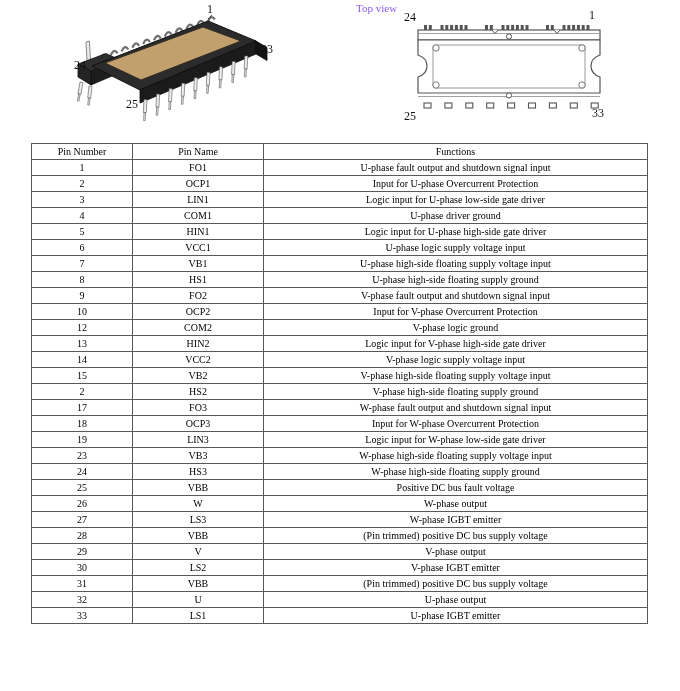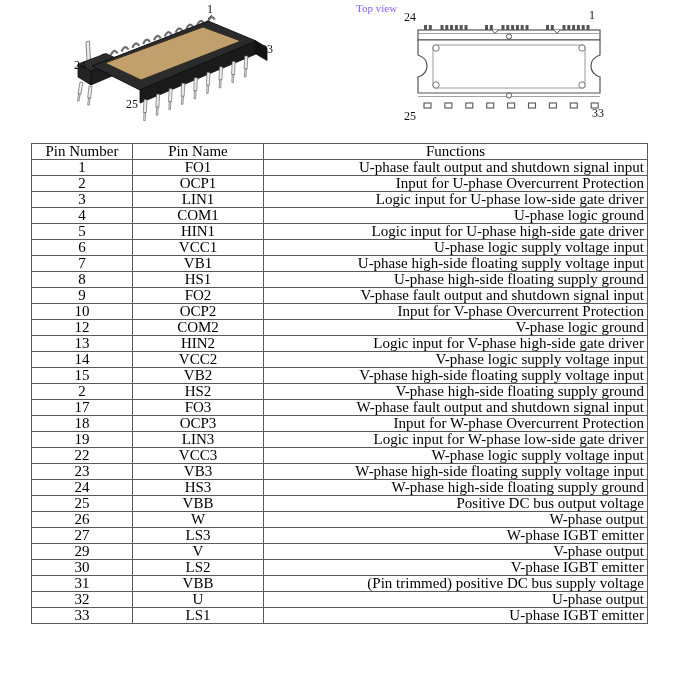--- a/index.html
+++ b/index.html
@@ -14,29 +14,29 @@
     position:absolute;font-size:12px;line-height:13px;color:#111;
     font-family:"Liberation Serif", serif; white-space:nowrap;
   }
   .view-title{
     position:absolute;left:356px;top:2px;font-size:11px;color:#8b5cf6;
   }
   
   table.pins{
     position:absolute;left:31px;top:143px;width:616px;
     border-collapse:collapse;table-layout:fixed;
-    font-size:15px;font-family:"Liberation Serif", serif;color:#000;
+    font-size:10px;font-family:"Liberation Serif", serif;color:#000;
   }
   table.pins th, table.pins td{
     border:1px solid #595959;height:15px;padding:0 3px;
     font-weight:normal;overflow:hidden;white-space:nowrap;line-height:1;
   }
   table.pins th{text-align:center;}
   td.c-num, td.c-name{text-align:center;}
-  td.c-fn{text-align:right;padding-left:4px;}
+  td.c-fn{text-align:center;padding-left:4px;}
   svg{display:block;}
 </style>
 </head>
 <body>
 
 <div class="abs" style="left:62px;top:0;width:232px;height:128px;">
   <svg width="232" height="128" viewBox="0 0 232 128">
 
     <g stroke="#6e6e6e" stroke-width="2.2" fill="none">
       <path d="M38,59 q3.2,-7.5 6.8,-2"></path>
@@ -206,21 +206,21 @@
 
       <tr>
         <td class="c-num">3</td>
         <td class="c-name">LIN1</td>
         <td class="c-fn">Logic input for U-phase low-side gate driver</td>
       </tr>
 
       <tr>
         <td class="c-num">4</td>
         <td class="c-name">COM1</td>
-        <td class="c-fn">U-phase logic ground</td>
+        <td class="c-fn">U-phase driver ground</td>
       </tr>
 
       <tr>
         <td class="c-num">5</td>
         <td class="c-name">HIN1</td>
         <td class="c-fn">Logic input for U-phase high-side gate driver</td>
       </tr>
 
       <tr>
         <td class="c-num">6</td>
@@ -296,56 +296,56 @@
       </tr>
 
       <tr>
         <td class="c-num">19</td>
         <td class="c-name">LIN3</td>
         <td class="c-fn">Logic input for W-phase low-side gate driver</td>
       </tr>
 
 
 
-      <tr>
-        <td class="c-num">22</td>
-        <td class="c-name">VCC3</td>
-        <td class="c-fn">W-phase logic supply voltage input</td>
-      </tr>
 
       <tr>
         <td class="c-num">23</td>
         <td class="c-name">VB3</td>
         <td class="c-fn">W-phase high-side floating supply voltage input</td>
       </tr>
 
       <tr>
         <td class="c-num">24</td>
         <td class="c-name">HS3</td>
         <td class="c-fn">W-phase high-side floating supply ground</td>
       </tr>
 
       <tr>
         <td class="c-num">25</td>
         <td class="c-name">VBB</td>
-        <td class="c-fn">Positive DC bus output voltage</td>
+        <td class="c-fn">Positive DC bus fault voltage</td>
       </tr>
 
       <tr>
         <td class="c-num">26</td>
         <td class="c-name">W</td>
         <td class="c-fn">W-phase output</td>
       </tr>
 
       <tr>
         <td class="c-num">27</td>
         <td class="c-name">LS3</td>
         <td class="c-fn">W-phase IGBT emitter</td>
       </tr>
 
+      <tr>
+        <td class="c-num">28</td>
+        <td class="c-name">VBB</td>
+        <td class="c-fn">(Pin trimmed) positive DC bus supply voltage</td>
+      </tr>
 
       <tr>
         <td class="c-num">29</td>
         <td class="c-name">V</td>
         <td class="c-fn">V-phase output</td>
       </tr>
 
       <tr>
         <td class="c-num">30</td>
         <td class="c-name">LS2</td>

